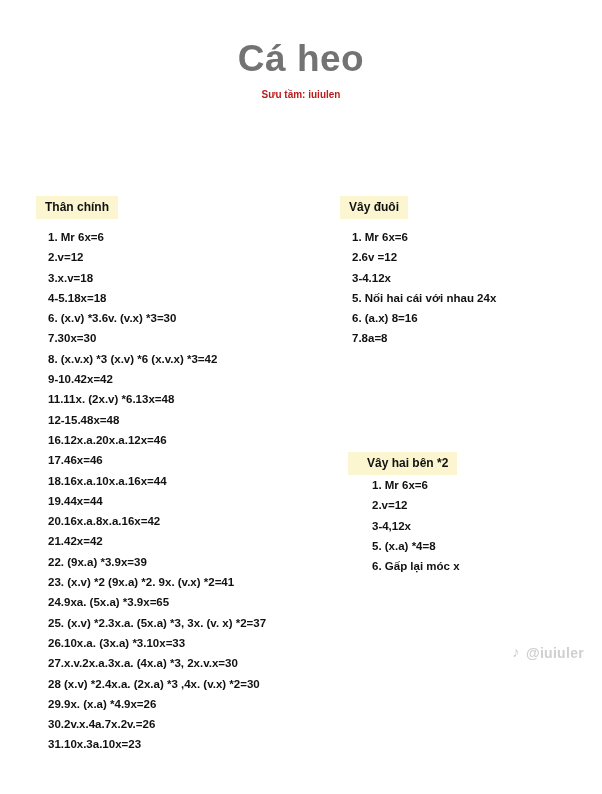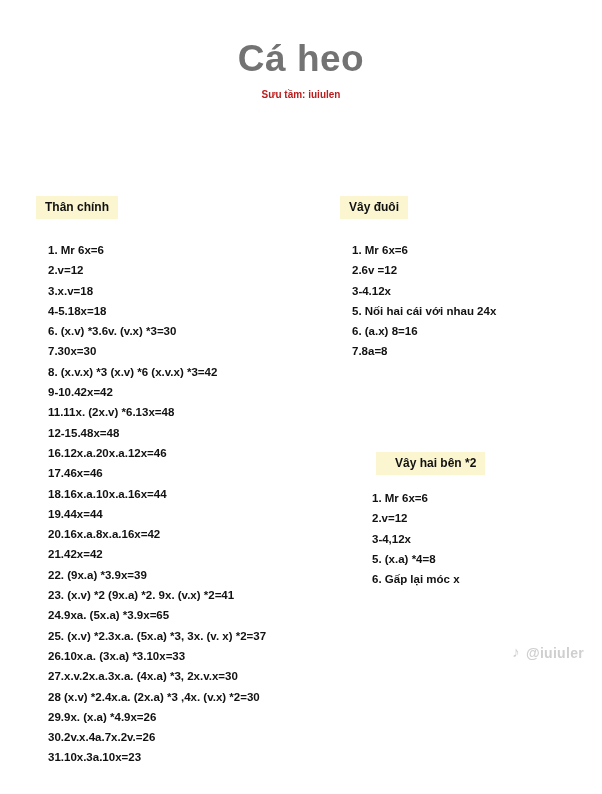--- a/index.html
+++ b/index.html
@@ -57,35 +57,34 @@
     white-space: nowrap;
   }
 
   .lines {
     position: absolute;
     font-size: 11.5px;
     font-weight: bold;
     color: #111111;
     line-height: 20.3px;
     white-space: nowrap;
-    margin-top: 13px;
   }
 
   .lines div {
     white-space: nowrap;
   }
 
   
   #heading-than-chinh { left: 36px; top: 196px; }
   #lines-than-chinh  { left: 48px; top: 227px; }
 
   #heading-vay-duoi { left: 340px; top: 196px; }
   #lines-vay-duoi   { left: 352px; top: 227px; }
 
-  #heading-vay-hai-ben { left: 376px; top: 452px; padding-left: 19px; }
+  #heading-vay-hai-ben { left: 348px; top: 452px; padding-left: 19px; }
   #lines-vay-hai-ben   { left: 372px; top: 475px; }
 
   .watermark {
     position: absolute;
     right: 18px;
     bottom: 133px;
     font-size: 14px;
     font-weight: bold;
     color: #cfcfcf;
     display: flex;

